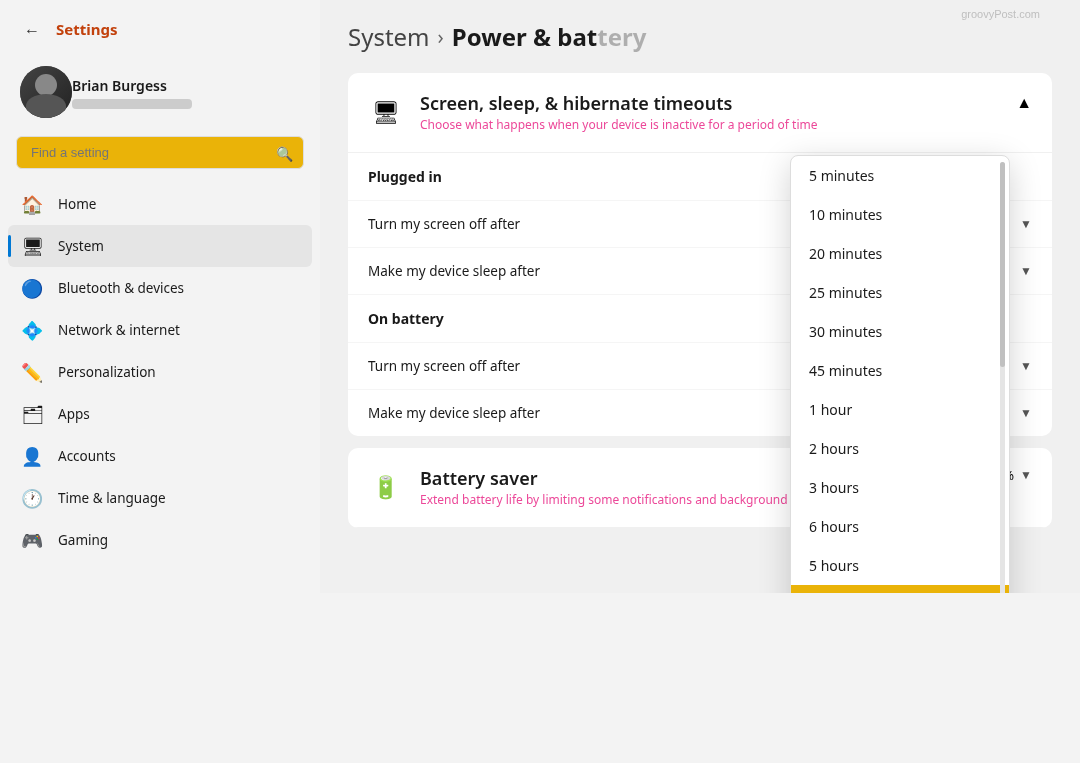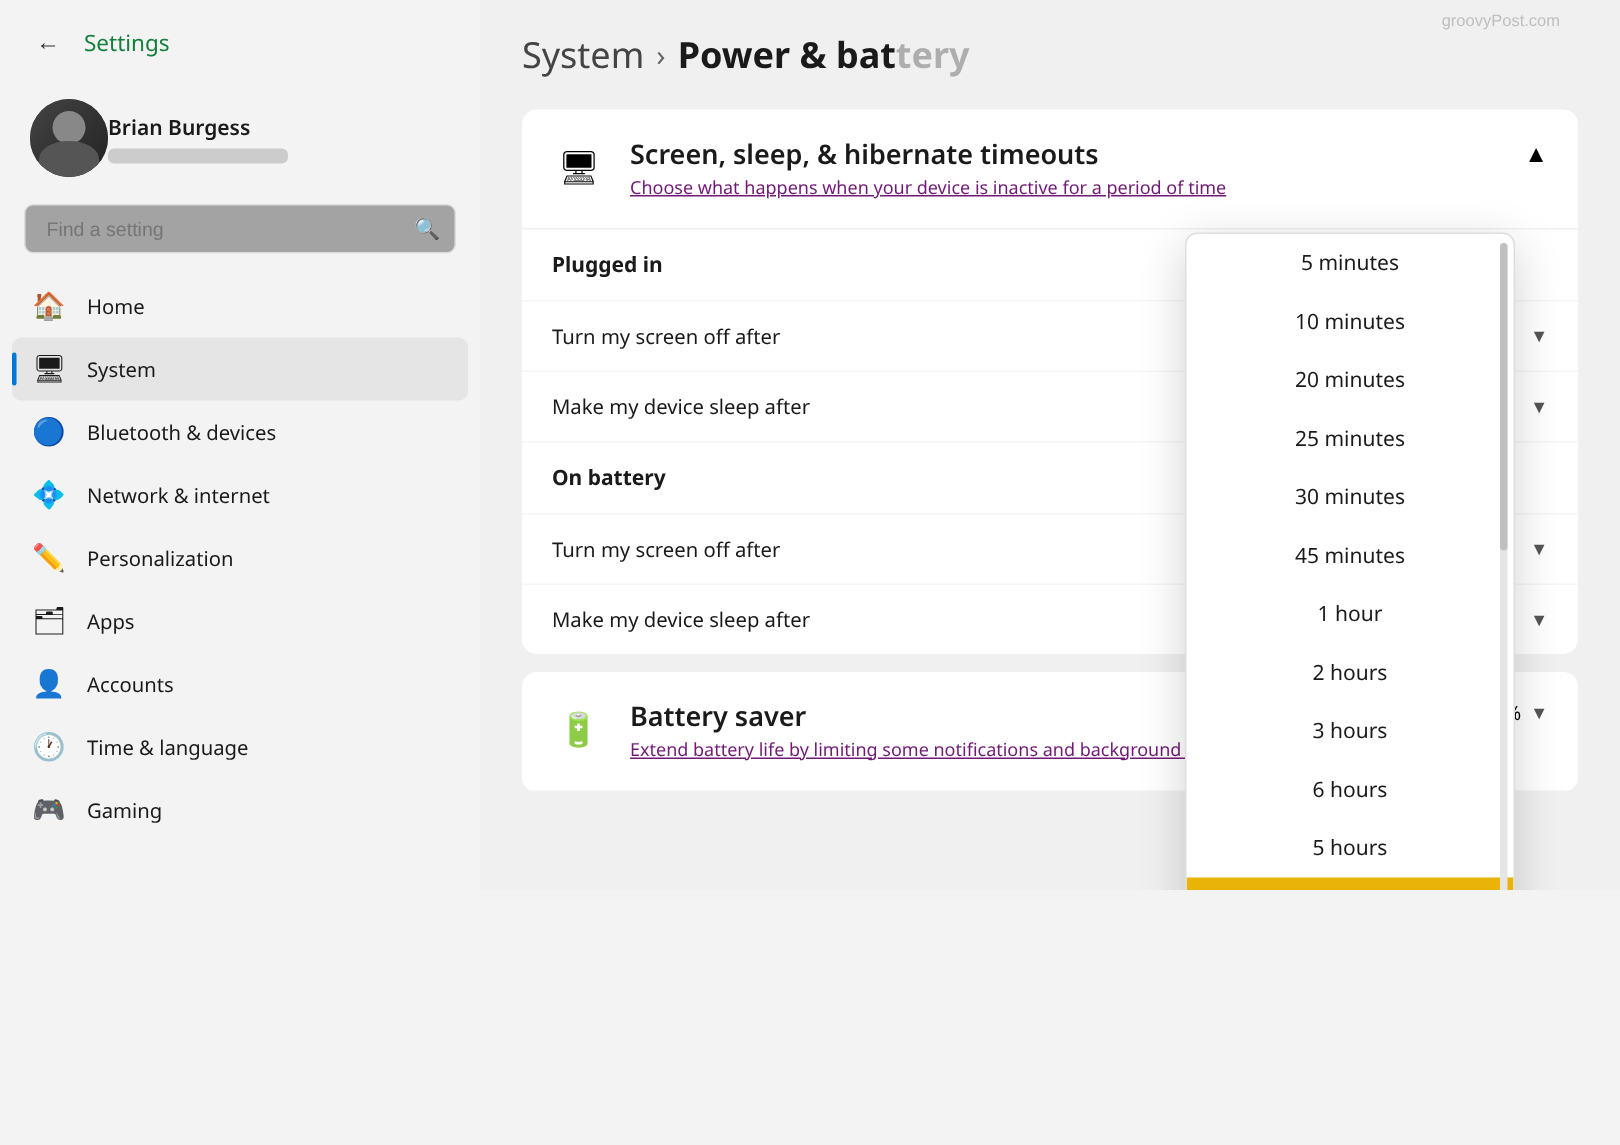--- a/index.html
+++ b/index.html
@@ -37,22 +37,22 @@
       cursor: pointer;
       font-size: 16px;
       color: #333;
       padding: 4px;
       display: flex;
       align-items: center;
     }
 
     .settings-title {
       font-size: 15px;
-      font-weight: 400;
-      color: #15803d;
+      font-weight: 700;
+      color: #c2410c;
     }
 
     .user-profile {
       display: flex;
       align-items: center;
       gap: 0;
       padding: 12px 20px 8px 20px;
     }
 
     .avatar {
@@ -121,21 +121,21 @@
       margin: 10px 16px 14px 16px;
       position: relative;
     }
 
     .search-input {
       width: 100%;
       padding: 8px 36px 8px 14px;
       border: 1px solid #ddd;
       border-radius: 6px;
       font-size: 13px;
-      background: #a3a3a3;
+      background: #eab308;
       color: #333;
       outline: none;
     }
 
     .search-icon-wrap {
       position: absolute;
       right: 10px;
       top: 50%;
       transform: translateY(-50%);
       color: #666;
@@ -248,24 +248,23 @@
     }
 
     .card-header-text h3 {
       font-size: 18px;
       font-weight: 600;
       color: #1a1a1a;
     }
 
     .card-header-text p {
       font-size: 12px;
-      color: #701a75;
+      color: #ec4899;
       margin-top: 2px;
       line-height: 1.4;
-      text-decoration: underline;
     }
 
     .card-body {
       padding: 0;
     }
 
     .setting-row {
       display: flex;
       align-items: flex-start;
       justify-content: space-between;
@@ -301,21 +300,20 @@
     }
 
     .dropdown-item {
       display: flex;
       align-items: center;
       padding: 10px 18px;
       font-size: 14px;
       color: #1a1a1a;
       cursor: pointer;
       position: relative;
-      justify-content: center;
     }
 
     .dropdown-item.selected {
       background: #eab308;
       font-style: italic;
     }
 
     .dropdown-item.selected .selected-indicator {
       position: absolute;
       left: 4px;

